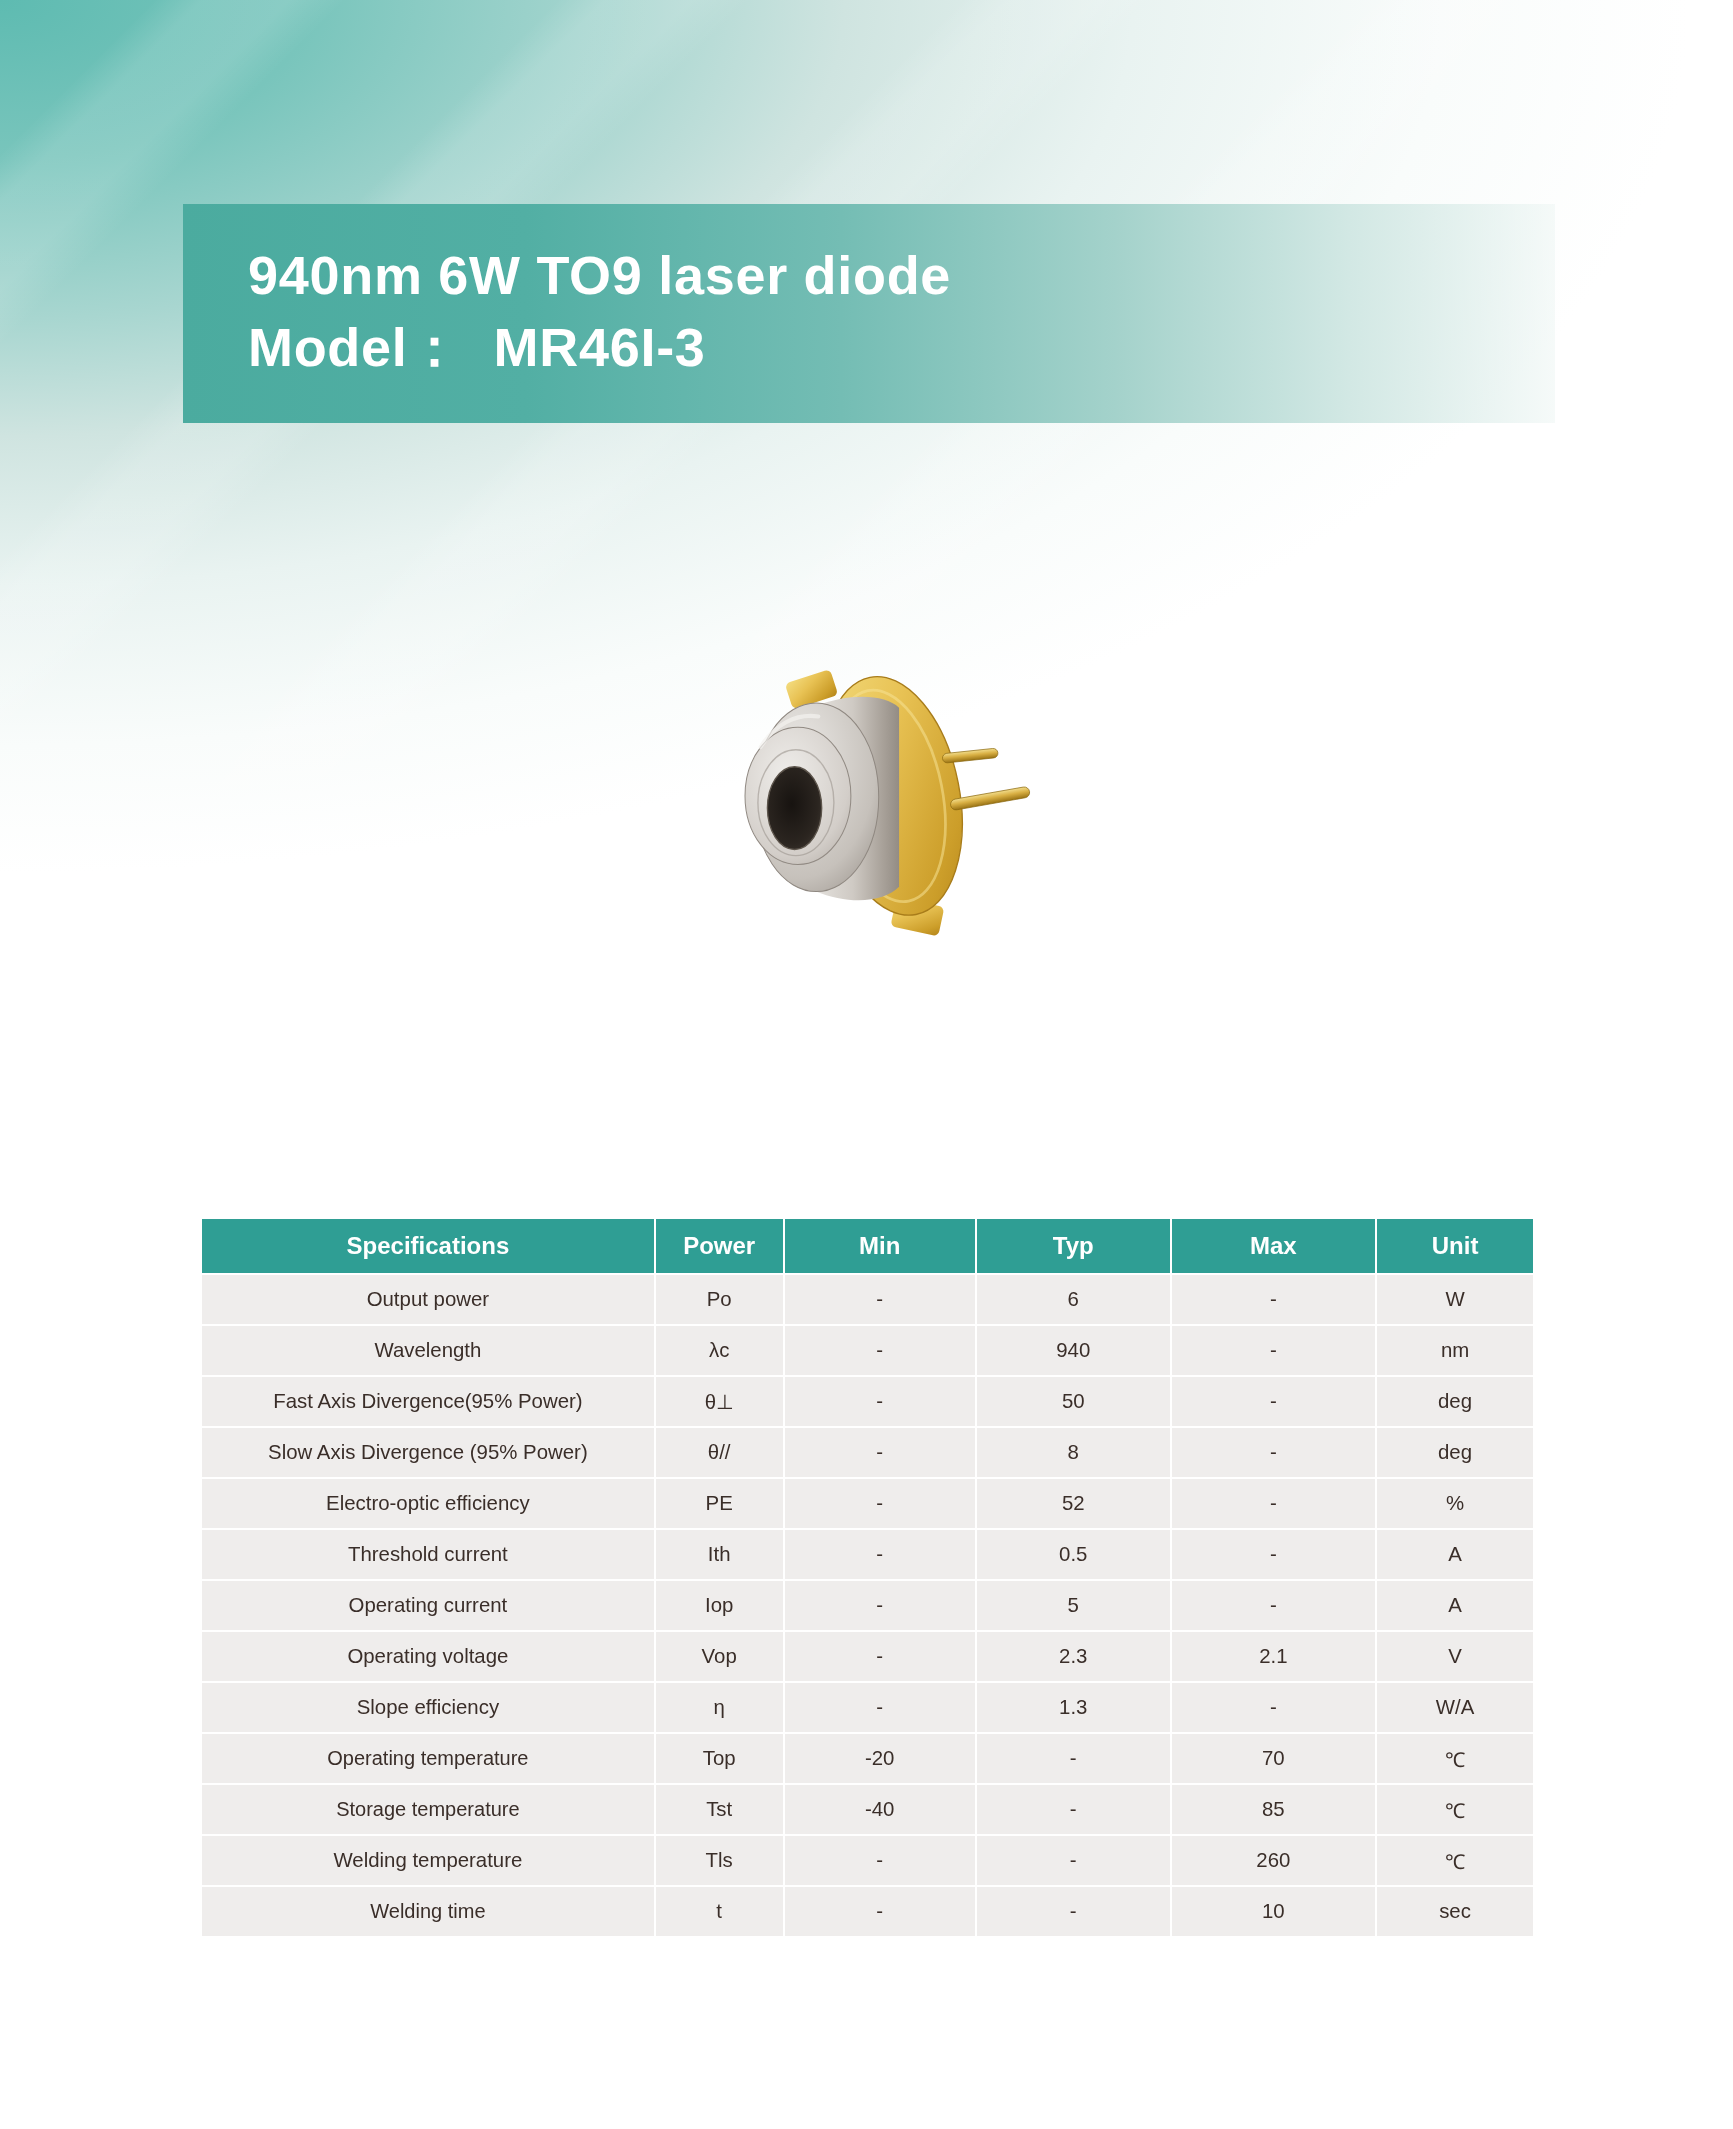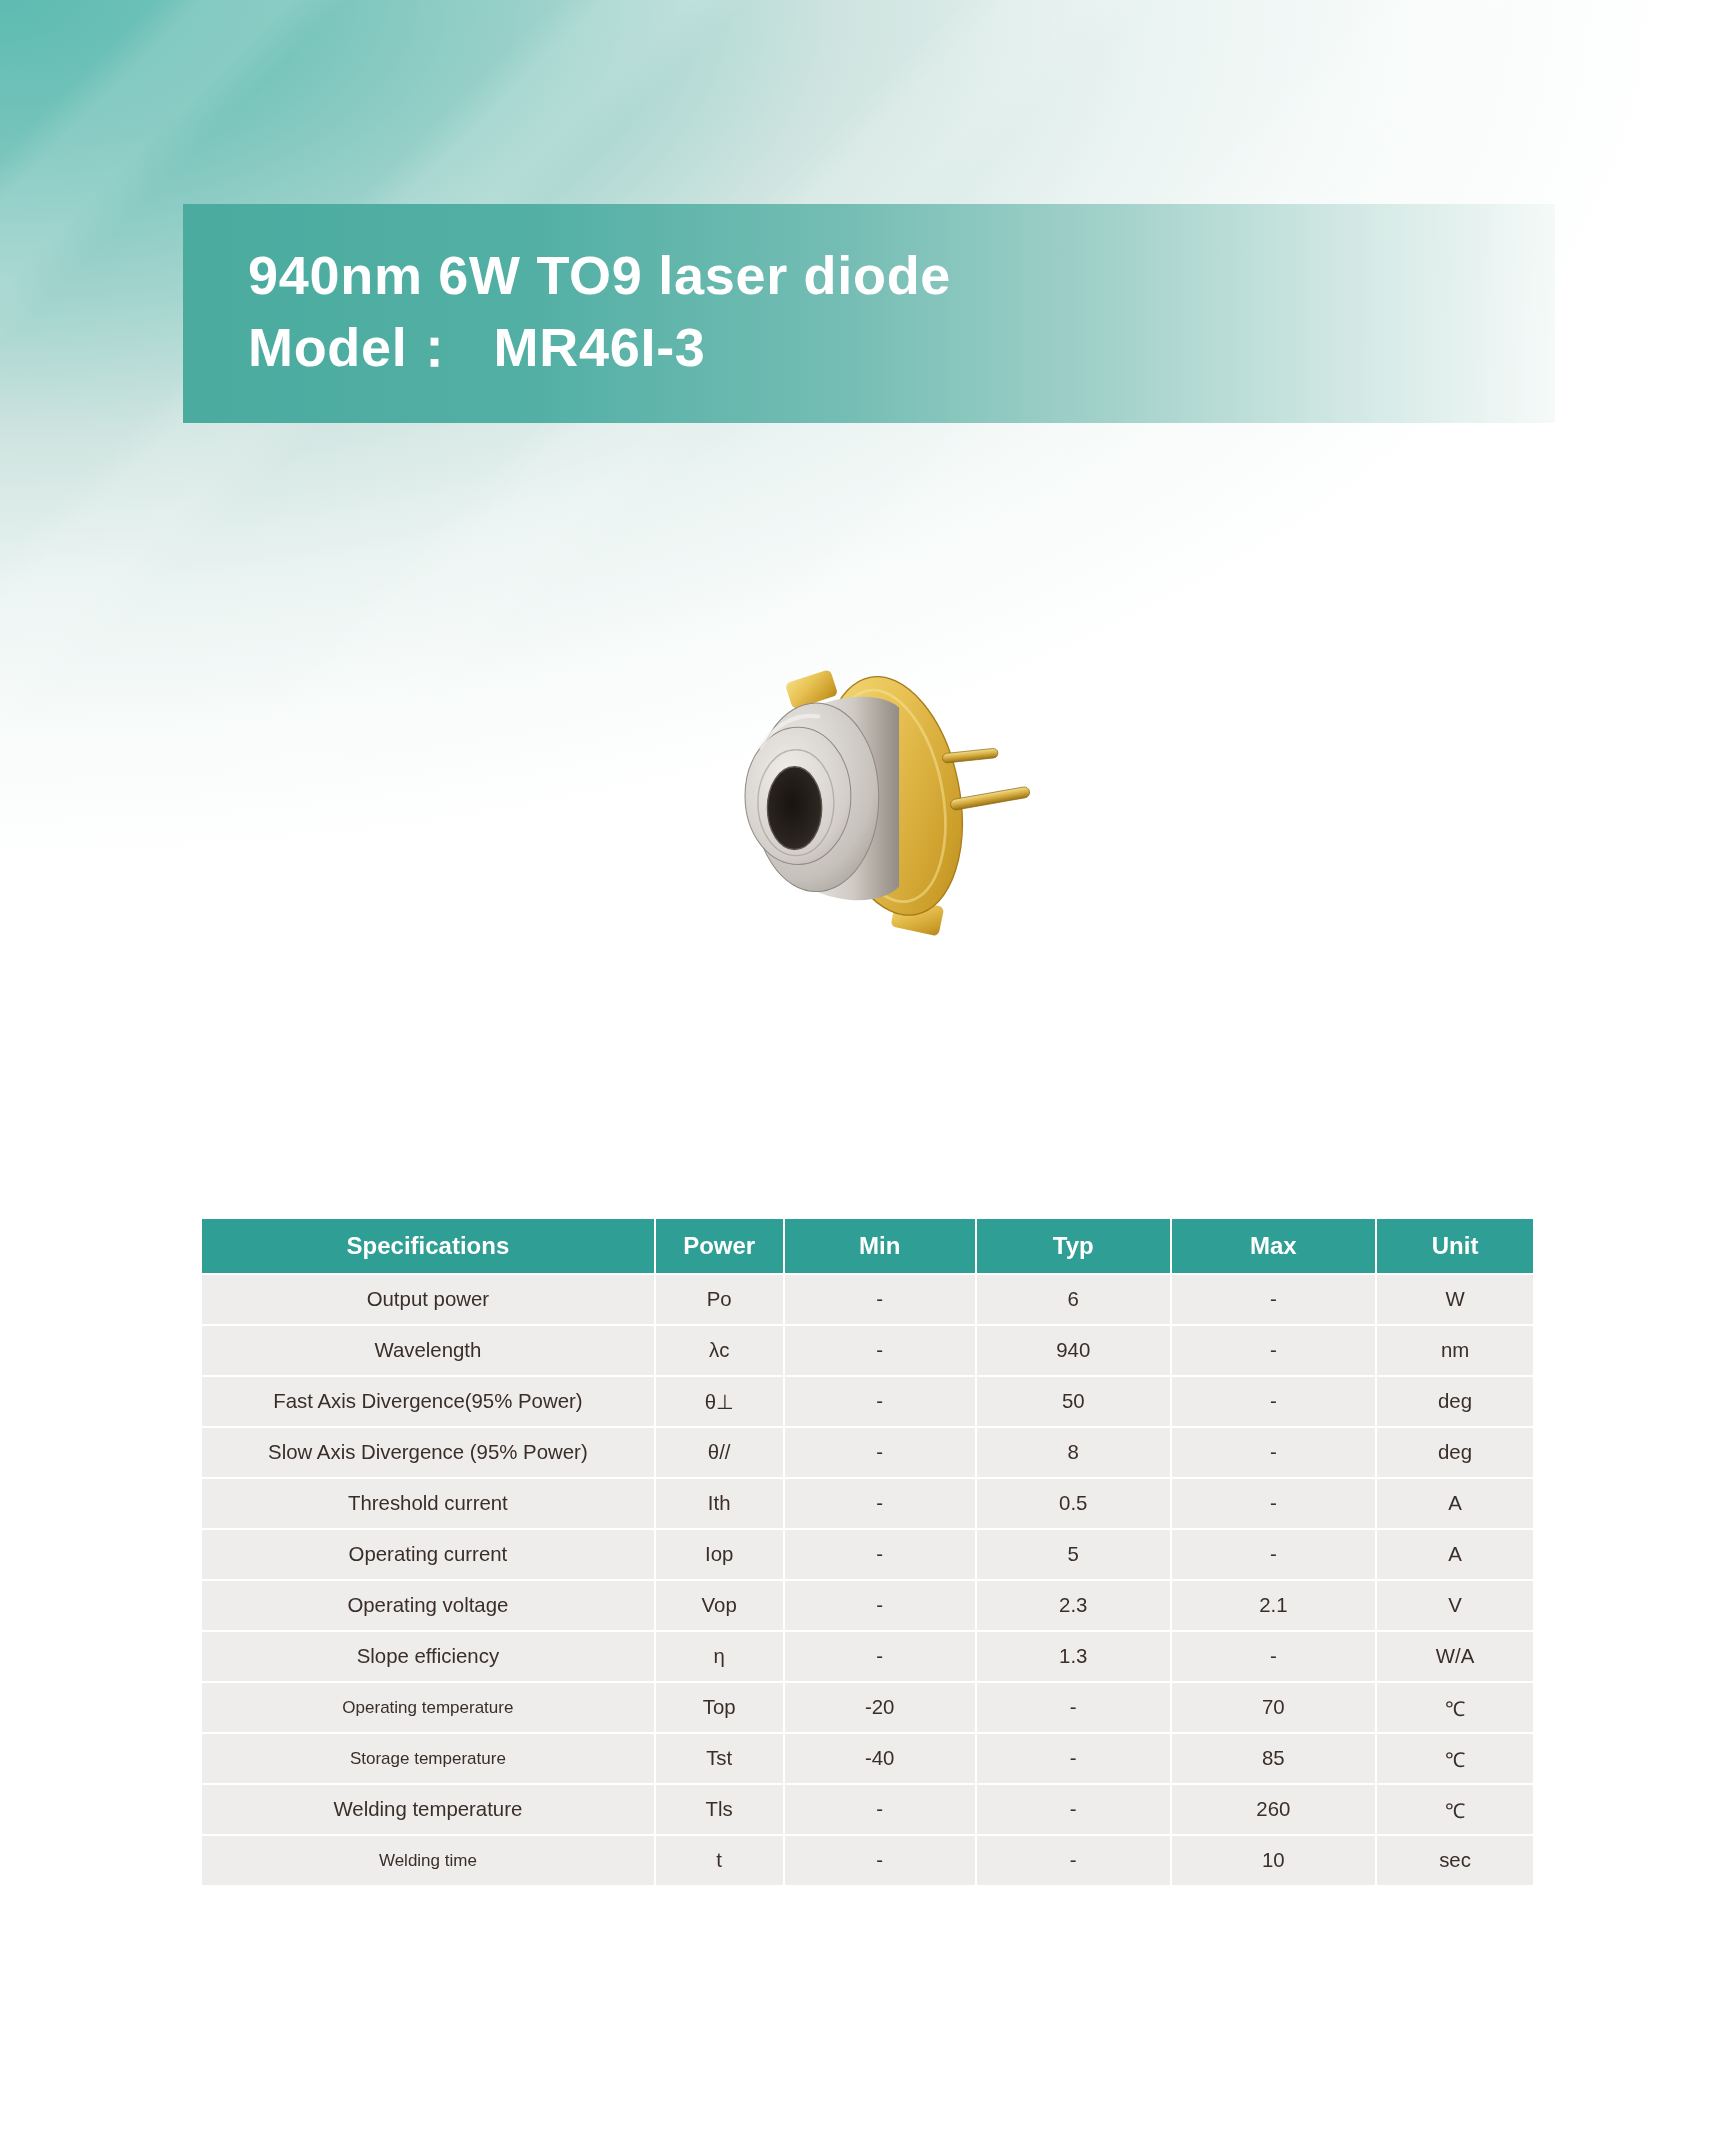--- a/index.html
+++ b/index.html
@@ -73,21 +73,21 @@
     background:#efedec;
     color:#3a2e29;
     font-size:20.4px;
     font-weight:400;
     height:49px;
     text-align:center;
     vertical-align:middle;
     padding:0;
     overflow:hidden;
   }
-  td.small{font-size:17px;}
+  td.small{font-size:20px;}
 </style>
 </head>
 <body>
 
 <div class="page">
 
   <div class="banner">
     <div class="line">940nm 6W TO9 laser diode</div>
     <div class="line">Model：  MR46I-3</div>
   </div>
@@ -199,20 +199,28 @@
     </tr>
           <tr>
       <td>Slow Axis Divergence (95% Power)</td>
       <td>θ//</td>
       <td>-</td>
       <td>8</td>
       <td>-</td>
       <td>deg</td>
     </tr>
           <tr>
+      <td>Electro-optic efficiency</td>
+      <td>PE</td>
+      <td>-</td>
+      <td>52</td>
+      <td>-</td>
+      <td>%</td>
+    </tr>
+          <tr>
       <td>Threshold current</td>
       <td>Ith</td>
       <td>-</td>
       <td>0.5</td>
       <td>-</td>
       <td>A</td>
     </tr>
           <tr>
       <td>Operating current</td>
       <td>Iop</td>

